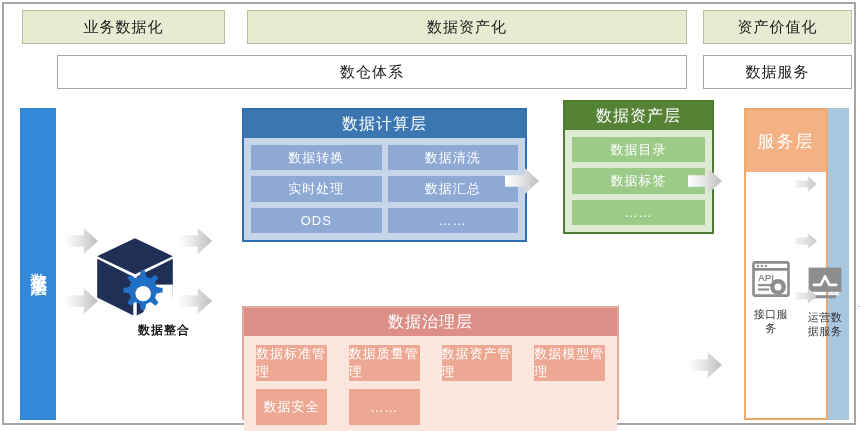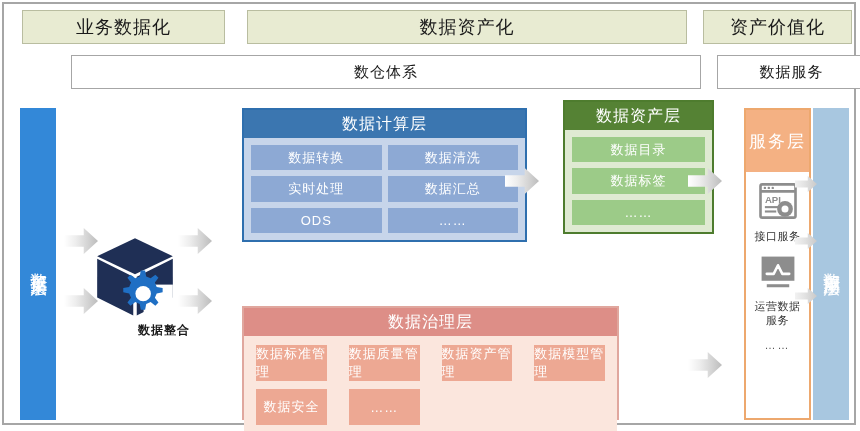--- a/index.html
+++ b/index.html
@@ -17,26 +17,26 @@
     border:2px solid #a6a6a6;
     box-sizing:border-box;
   }
 
   .abs{position:absolute;box-sizing:border-box;}
 
   
   .hdr-chip{
     background:#e8ebd2;border:1px solid #b9bda0;
     display:flex;align-items:center;justify-content:center;
-    font-size:18px;color:#1a1a1a;letter-spacing:1px;
+    font-size:15px;color:#1a1a1a;letter-spacing:1px;
   }
   .hdr-white{
     background:#ffffff;border:1px solid #a6a6a6;
     display:flex;align-items:center;justify-content:center;
-    font-size:15px;color:#1a1a1a;letter-spacing:1px;margin-left:14px;
+    font-size:15px;color:#1a1a1a;letter-spacing:1px;
   }
 
   
   .vbar{
     display:flex;align-items:center;justify-content:center;
     color:#ffffff;font-size:17px;line-height:1.08;
     writing-mode:vertical-rl;text-orientation:upright;
     letter-spacing:2px;
   }
   .vbar.collect{background:#3388d8;}
@@ -80,22 +80,22 @@
   .panel.govern .panel-body{
     background:#fbe6dd;grid-template-columns:1fr 1fr 1fr 1fr;grid-template-rows:1fr 1fr;
     gap:8px 22px;padding:9px 12px;
   }
   .panel.govern .cell{background:#eda893;}
 
   
   .panel.service{border:2px solid #eda86e;background:#ffffff;}
   .panel.service .panel-title{background:#f4b183;height:62px;font-size:17px;letter-spacing:2px;}
   .panel.service .panel-body{
-    background:#ffffff;display:flex;flex-direction:column;align-items:center;
-    gap:0;padding:8px 4px 4px;
+    background:#ffffff;display:flex;flex-direction:row;align-items:center;
+    gap:12px;padding:8px 4px 4px;
   }
   .svc-item{display:flex;flex-direction:column;align-items:center;}
   .svc-label{
     font-size:11px;color:#333;text-align:center;line-height:1.25;margin-top:4px;
     letter-spacing:0.5px;
   }
   .svc-dots{font-size:11px;color:#555;letter-spacing:2px;margin-top:12px;}
 
   
   .arrow{
@@ -200,21 +200,21 @@
       <div class="cell">数据质量管理</div>
       <div class="cell">数据资产管理</div>
       <div class="cell">数据模型管理</div>
       <div class="cell">数据安全</div>
       <div class="cell">……</div>
     </div>
   </div>
 
   <div class="abs arrow" style="left:688px;top:352px;width:34px;height:26px;"></div>
 
-  <div class="abs panel service" style="left:716px;top:108px;width:67px;height:312px;">
+  <div class="abs panel service" style="left:716px;top:108px;width:84px;height:312px;">
     <div class="panel-title">服务层</div>
     <div class="panel-body">
 
       <div class="svc-item">
         <span>
           <svg width="42" height="42" viewBox="0 0 48 48" aria-hidden="true">
             <rect x="4" y="5" width="40" height="38" rx="2" fill="none" stroke="#8d8d8d" stroke-width="3"></rect>
             <line x1="4" y1="13" x2="44" y2="13" stroke="#8d8d8d" stroke-width="3"></line>
             <circle cx="9" cy="9" r="1.4" fill="#8d8d8d"></circle>
             <circle cx="13.5" cy="9" r="1.4" fill="#8d8d8d"></circle>

